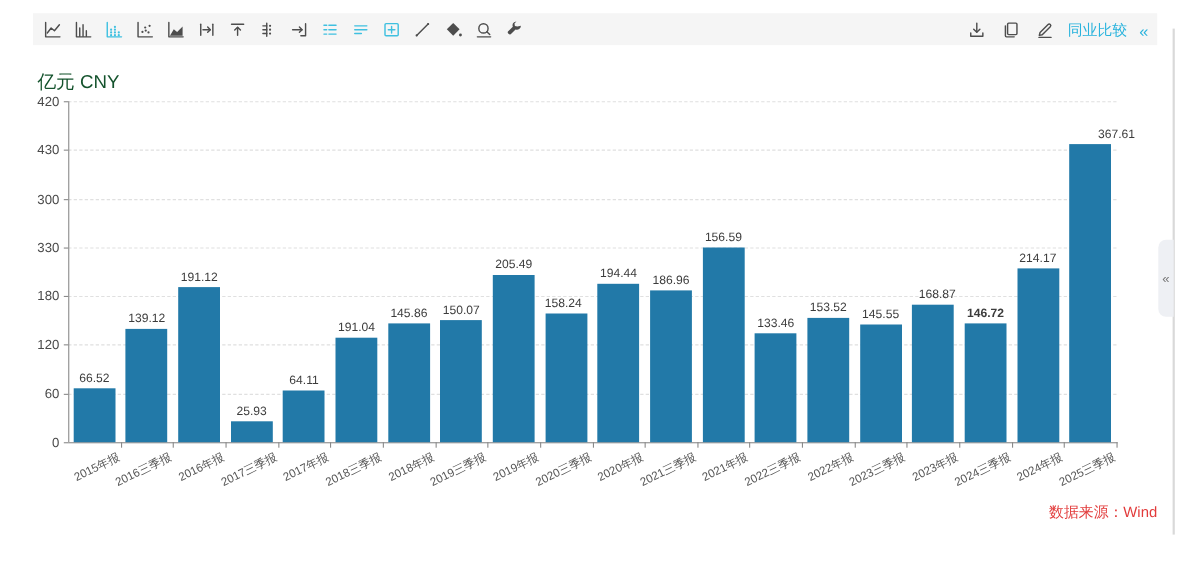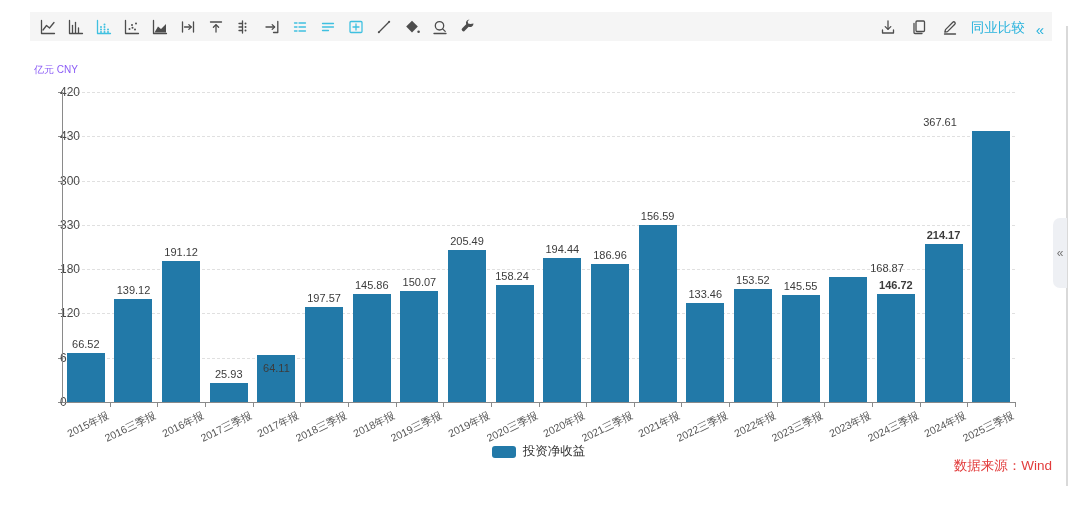--- a/index.html
+++ b/index.html
@@ -12,22 +12,22 @@
   #toolbar-left{display:flex;align-items:center;gap:8px;}
   #toolbar-right{display:flex;align-items:flex-end;gap:11px;}
   .tbtn{width:20px;height:20px;display:flex;align-items:center;justify-content:center;
         background:transparent;border:none;padding:0;color:#4d4d4d;cursor:pointer;}
   .tbtn.active{color:var(--accent,#3fc0e0);}
   .tbtn svg{display:block;}
   .peer-link{color:var(--link,#29b3dd);font-size:13.5px;cursor:pointer;}
   .peer-collapse{color:var(--link,#29b3dd);font-size:15px;cursor:pointer;line-height:1;}
 
   
-  #unit-label{position:absolute;left:34px;top:63px;font-size:10px;color:#8b5cf6;}
-  .ylabel{position:absolute;left:12px;width:54px;text-align:left;font-size:12px;color:#4a4a4a;padding-left:48px;}
+  #unit-label{position:absolute;left:34px;top:63px;font-size:17px;color:#14532d;}
+  .ylabel{position:absolute;left:0;width:54px;text-align:right;font-size:12px;color:#4a4a4a;}
   .xlabel{position:absolute;white-space:nowrap;font-size:10.5px;color:#555;
           transform-origin:100% 0;transform:translateX(-100%) rotate(-26deg);}
   .vlabel{position:absolute;transform:translateX(-50%);font-size:11px;color:#3c3c3c;white-space:nowrap;}
 
   
   .gridline{position:absolute;left:62px;width:953px;height:0;border-top:1px dashed #e0e0e0;}
   .axis-v{position:absolute;left:62px;top:92px;width:1px;height:310px;background:#8a8a8a;}
   .axis-h{position:absolute;left:62px;top:402px;width:954px;height:1px;background:#8a8a8a;}
   .ytick{position:absolute;left:58px;width:4px;height:1px;background:#8a8a8a;}
   .xtick{position:absolute;top:402px;width:1px;height:5px;background:#8a8a8a;}
@@ -235,25 +235,25 @@
       <div class="xlabel" style="left: 152.3px; top: 409px;">2016三季报</div>
       <div class="bar" style="left: 162.125px; top: 260.935px; width: 38px; height: 141.065px;"></div>
       <div class="vlabel" style="left: 181.125px; top: 245.935px;">191.12</div>
       <div class="xtick" style="left: 204.95px;"></div>
       <div class="xlabel" style="left: 199.95px; top: 409px;">2016年报</div>
       <div class="bar" style="left: 209.775px; top: 382.861px; width: 38px; height: 19.1388px;"></div>
       <div class="vlabel" style="left: 228.775px; top: 367.861px;">25.93</div>
       <div class="xtick" style="left: 252.6px;"></div>
       <div class="xlabel" style="left: 247.6px; top: 409px;">2017三季报</div>
       <div class="bar" style="left: 257.425px; top: 354.681px; width: 38px; height: 47.3193px;"></div>
-      <div class="vlabel" style="left: 276.425px; top: 339.681px; margin-top: 22px;">64.11</div>
+      <div class="vlabel" style="left: 276.425px; top: 339.681px;">64.11</div>
       <div class="xtick" style="left: 300.25px;"></div>
       <div class="xlabel" style="left: 295.25px; top: 409px;">2017年报</div>
       <div class="bar" style="left: 305.075px; top: 307.435px; width: 38px; height: 94.5648px;"></div>
-      <div class="vlabel" style="left: 324.075px; top: 292.435px;">197.57</div>
+      <div class="vlabel" style="left: 324.075px; top: 292.435px;">191.04</div>
       <div class="xtick" style="left: 347.9px;"></div>
       <div class="xlabel" style="left: 342.9px; top: 409px;">2018三季报</div>
       <div class="bar" style="left: 352.725px; top: 294.341px; width: 38px; height: 107.659px;"></div>
       <div class="vlabel" style="left: 371.725px; top: 279.341px;">145.86</div>
       <div class="xtick" style="left: 395.55px;"></div>
       <div class="xlabel" style="left: 390.55px; top: 409px;">2018年报</div>
       <div class="bar" style="left: 400.375px; top: 291.234px; width: 38px; height: 110.766px;"></div>
       <div class="vlabel" style="left: 419.375px; top: 276.234px;">150.07</div>
       <div class="xtick" style="left: 443.2px;"></div>
       <div class="xlabel" style="left: 438.2px; top: 409px;">2019三季报</div>
@@ -283,41 +283,37 @@
       <div class="xlabel" style="left: 724.1px; top: 409px;">2022三季报</div>
       <div class="bar" style="left: 733.925px; top: 288.688px; width: 38px; height: 113.312px;"></div>
       <div class="vlabel" style="left: 752.925px; top: 273.688px;">153.52</div>
       <div class="xtick" style="left: 776.75px;"></div>
       <div class="xlabel" style="left: 771.75px; top: 409px;">2022年报</div>
       <div class="bar" style="left: 781.575px; top: 294.57px; width: 38px; height: 107.43px;"></div>
       <div class="vlabel" style="left: 800.575px; top: 279.57px;">145.55</div>
       <div class="xtick" style="left: 824.4px;"></div>
       <div class="xlabel" style="left: 819.4px; top: 409px;">2023三季报</div>
       <div class="bar" style="left: 829.225px; top: 277.358px; width: 38px; height: 124.642px;"></div>
-      <div class="vlabel" style="left: 887px; top: 262.358px;">168.87</div>
+      <div class="vlabel" style="left: 852px; top: 262.358px;">168.87</div>
       <div class="xtick" style="left: 872.05px;"></div>
       <div class="xlabel" style="left: 867.05px; top: 409px;">2023年报</div>
       <div class="bar" style="left: 876.875px; top: 293.707px; width: 38px; height: 108.293px;"></div>
       <div class="vlabel" style="left: 895.875px; top: 278.707px; font-weight: bold;">146.72</div>
       <div class="xtick" style="left: 919.7px;"></div>
       <div class="xlabel" style="left: 914.7px; top: 409px;">2024三季报</div>
       <div class="bar" style="left: 924.525px; top: 243.922px; width: 38px; height: 158.078px;"></div>
-      <div class="vlabel" style="left: 943.525px; top: 228.922px; font-weight: bold;">214.17</div>
+      <div class="vlabel" style="left: 943.525px; top: 228.922px;">214.17</div>
       <div class="xtick" style="left: 967.35px;"></div>
       <div class="xlabel" style="left: 962.35px; top: 409px;">2024年报</div>
       <div class="bar" style="left: 972.175px; top: 130.669px; width: 38px; height: 271.331px;"></div>
-      <div class="vlabel" style="left: 940px; top: 115.669px;">367.61</div>
+      <div class="vlabel" style="left: 1015px; top: 115.669px;">367.61</div>
       <div class="xtick" style="left: 1015px;"></div>
       <div class="xlabel" style="left: 1010px; top: 409px;">2025三季报</div>
     </div>
 
-  <div id="legend">
-    <span class="swatch"></span>
-    <span class="legend-label">投资净收益</span>
-  </div>
 
   <div id="source">数据来源：Wind</div>
 
   <div id="divider"></div>
 
   <div id="side-tab">
     <span>«</span>
   </div>
 
 </div>

